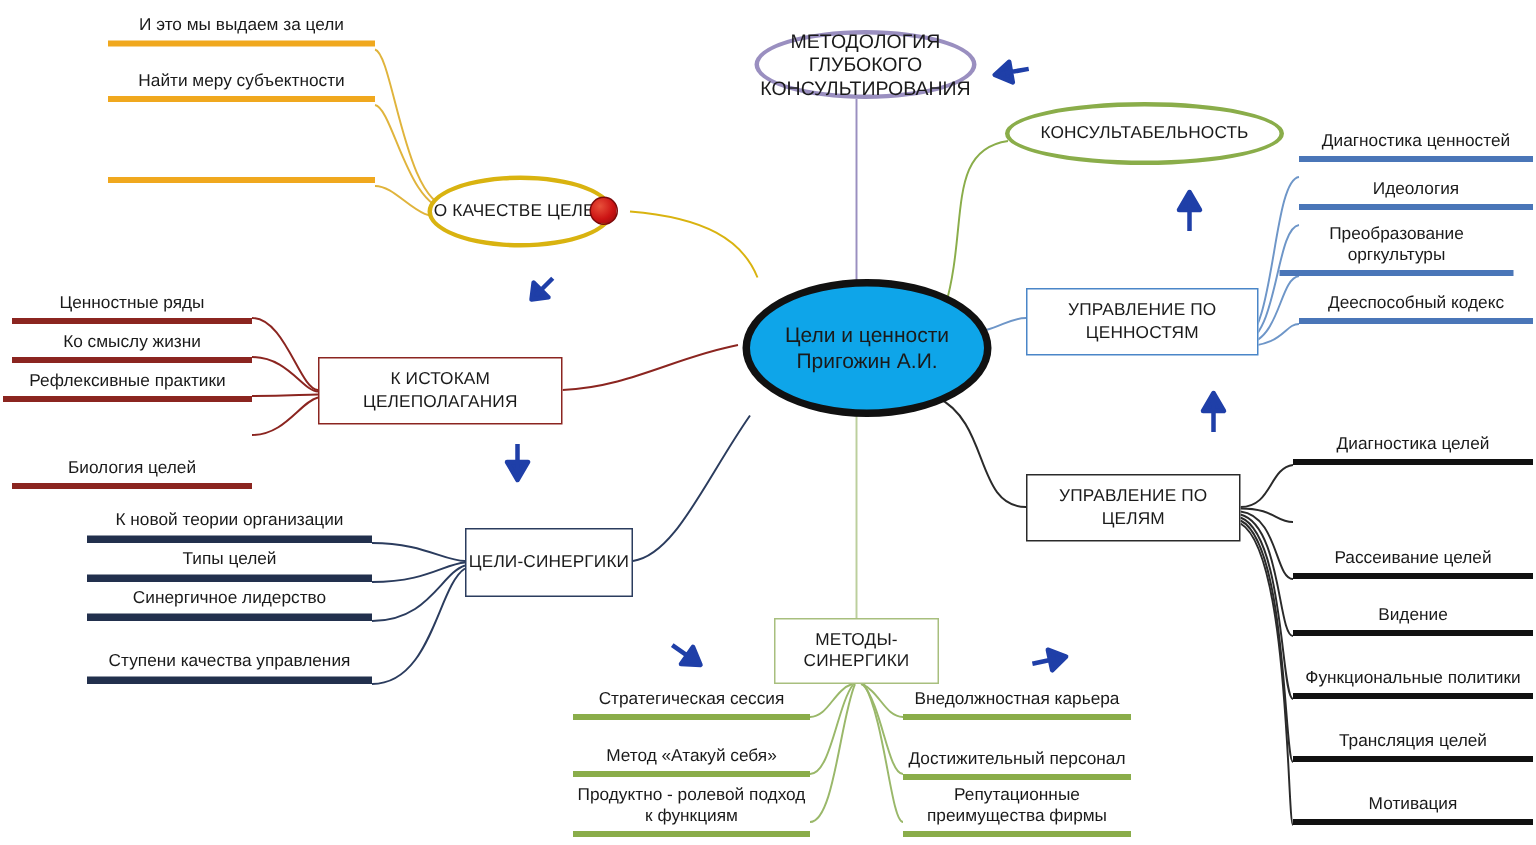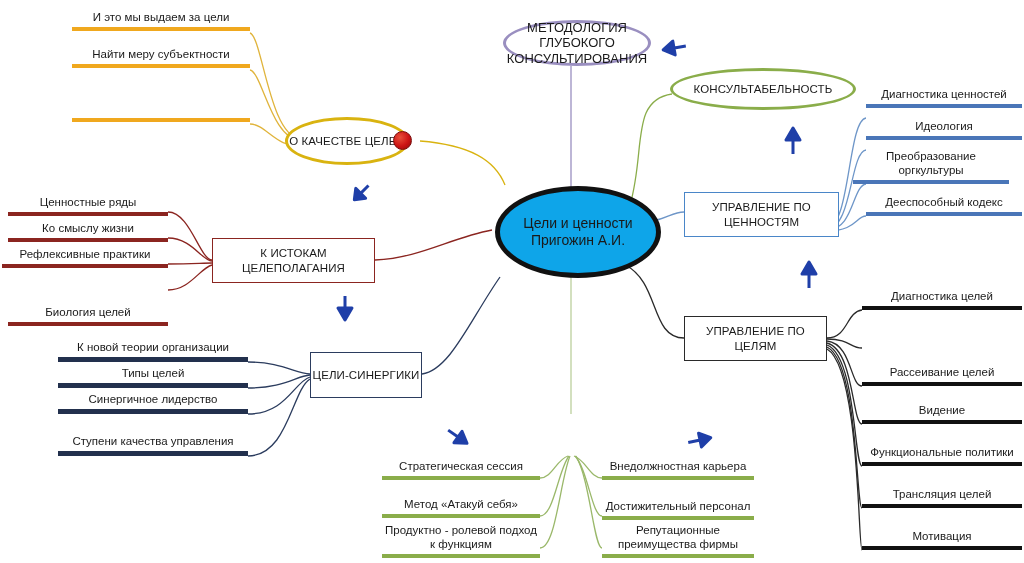--- a/index.html
+++ b/index.html
@@ -232,20 +232,23 @@
   </div>
   <div class="leaf" style="left:862px;top:486px;width:160px;height:24px;">
     <span>Трансляция целей</span>
     <span class="u u-black"></span>
   </div>
   <div class="leaf" style="left:862px;top:528px;width:160px;height:24px;">
     <span>Мотивация</span>
     <span class="u u-black"></span>
   </div>
 
+  <div class="node rect rect-green cap" style="left:516px;top:412px;width:110px;height:44px;">
+    <span>МЕТОДЫ-СИНЕРГИКИ</span>
+  </div>
 
   <div class="leaf" style="left:382px;top:458px;width:158px;height:24px;">
     <span>Стратегическая сессия</span>
     <span class="u u-green"></span>
   </div>
   <div class="leaf" style="left:382px;top:496px;width:158px;height:24px;">
     <span>Метод «Атакуй себя»</span>
     <span class="u u-green"></span>
   </div>
   <div class="leaf" style="left:382px;top:522px;width:158px;height:38px;">

